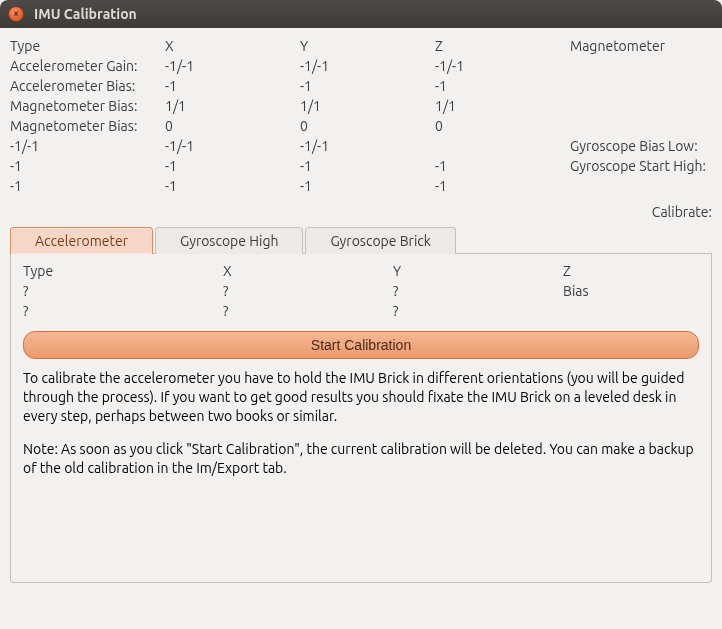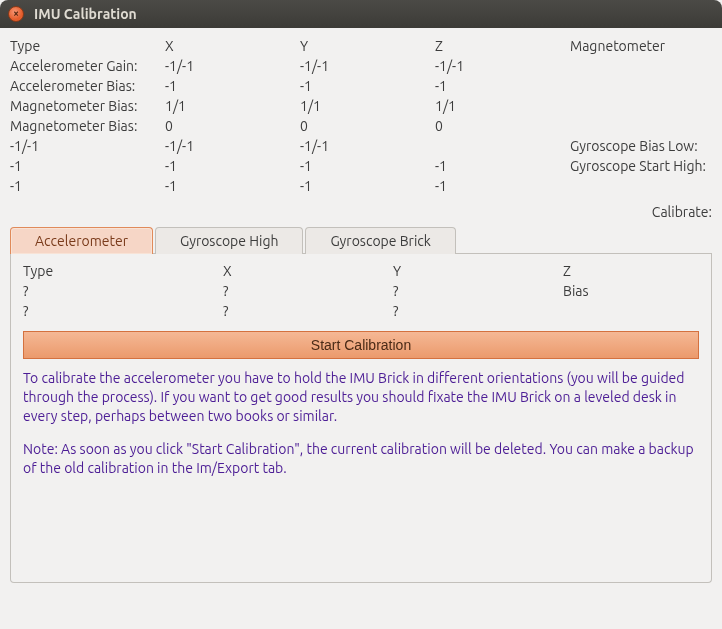--- a/index.html
+++ b/index.html
@@ -95,29 +95,29 @@
     display: grid;
     grid-template-columns: 200px 170px 170px 1fr;
     row-gap: 4px;
     margin-bottom: 12px;
   }
   .start-btn {
     width: 100%;
     padding: 5px 0;
     background: linear-gradient(to bottom, #f5b895, #eb9a6c);
     border: 1px solid #d4713f;
-    border-radius: 0;
+    border-radius: 12px;
     color: #4a2a16;
     font-size: 14px;
     cursor: pointer;
     margin-bottom: 10px;
   }
   .instructions {
     line-height: 1.35;
-    color: #4c1d95;
+    color: #000000;
   }
   .instructions p { margin: 0 0 14px 0; }
 </style>
 </head>
 <body>
 
 <div class="titlebar">
   <div class="close-btn">×</div>
   <span>IMU Calibration</span>
 </div>

